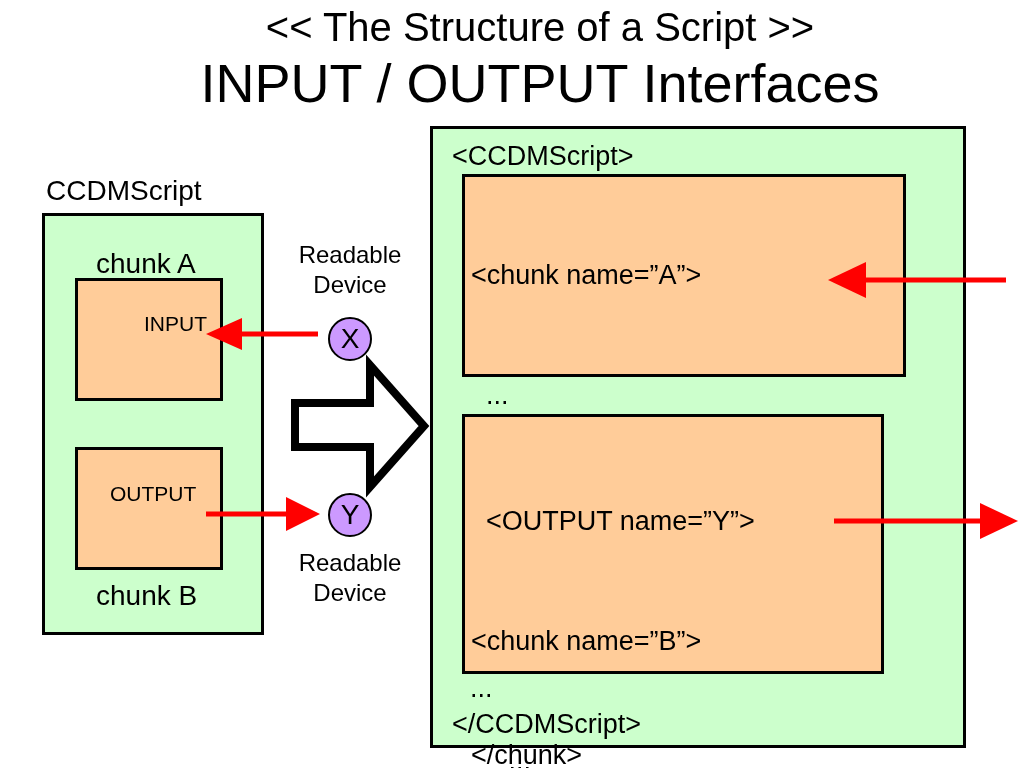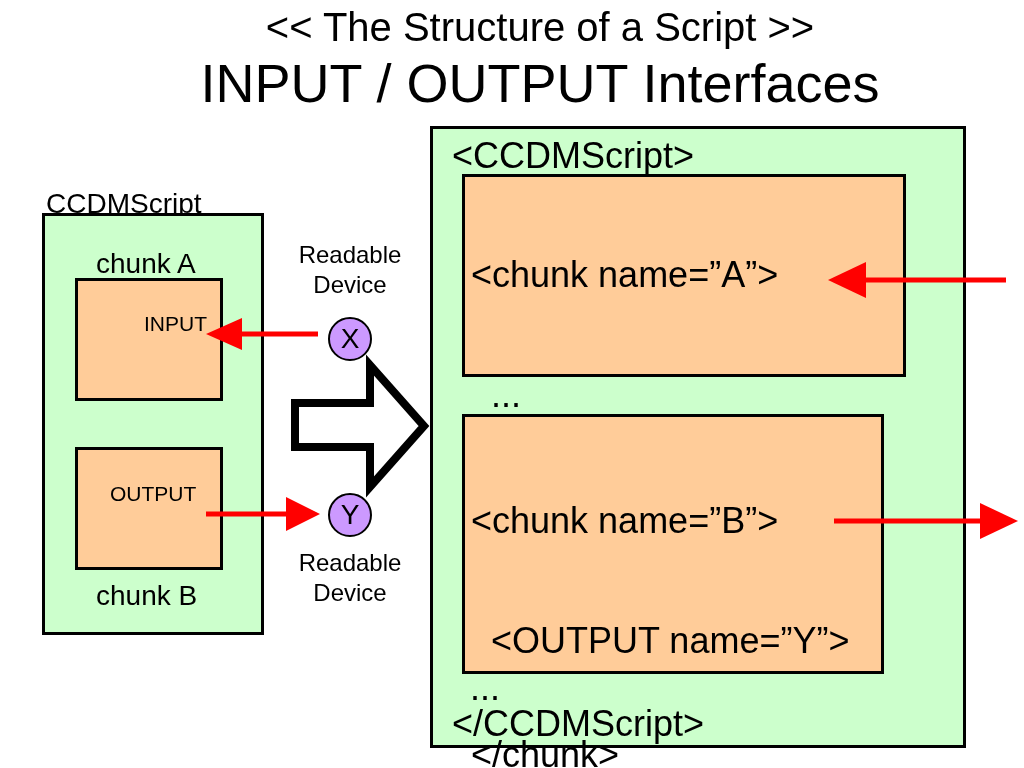--- a/index.html
+++ b/index.html
@@ -9,34 +9,34 @@
   .title1 { left: 0; width: 1024px; top: 4px; text-align: center; font-size: 40px; line-height: 46px; margin-left: 28px; }
   .title2 { left: 0; width: 1024px; top: 52px; text-align: center; font-size: 54px; line-height: 62px; padding-left: 28px; }
 
   .green { background: #ccffcc; border: 3px solid #000; box-sizing: border-box; }
   .orange { background: #ffcc99; border: 3px solid #000; box-sizing: border-box; }
 
   .lbl { font-size: 28px; line-height: 32px; white-space: nowrap; }
   .small { font-size: 21px; line-height: 24px; white-space: nowrap; }
   .dev { font-size: 24px; line-height: 30px; text-align: center; width: 120px; }
 
-  .code { font-size: 36px; line-height: 40px; white-space: pre; }
+  .code { font-size: 27px; line-height: 40px; white-space: pre; }
 
   .circle { width: 44px; height: 44px; border-radius: 50%; background: #cc99ff;
             border: 2px solid #000; box-sizing: border-box; text-align: center;
             font-size: 28px; line-height: 40px; }
   svg.overlay { position: absolute; left: 0; top: 0; }
 </style>
 </head>
 <body>
 
 <div class="abs title1">&lt;&lt; The Structure of a Script &gt;&gt;</div>
 <div class="abs title2">INPUT / OUTPUT Interfaces</div>
 
-<div class="abs lbl" style="left:46px; top:188px;">CCDMScript</div>
+<div class="abs lbl" style="left:46px; top:175px;">CCDMScript</div>
 <div class="abs green" style="left:42px; top:213px; width:222px; height:422px;"></div>
 
 <div class="abs lbl" style="left:96px; top:248px;text-align:center;">chunk A</div>
 <div class="abs orange" style="left:75px; top:278px; width:148px; height:123px;"></div>
 <div class="abs small" style="left:144px; top:312px;">INPUT</div>
 
 <div class="abs orange" style="left:75px; top:447px; width:148px; height:123px;"></div>
 <div class="abs small" style="left:110px; top:482px;">OUTPUT</div>
 <div class="abs lbl" style="left:96px; top:580px;">chunk B</div>
 
@@ -60,22 +60,22 @@
     <div>&lt;chunk name=”A”&gt;</div>
     <div>  ...</div>
     <div>   &lt;INPUT name=”X” /&gt;</div>
     <div>  ...</div>
     <div>&lt;/chunk&gt;</div>
   </div>
 </div>
 
 <div class="abs orange" style="left:462px; top:414px; width:422px; height:260px;">
   <div class="code" style="padding-left:6px; margin-top:4px;">
+    <div>  &lt;OUTPUT name=”Y”&gt;</div>
     <div>&lt;chunk name=”B”&gt;</div>
-    <div>  &lt;OUTPUT name=”Y”&gt;</div>
     <div>     ...</div>
     
     
     
   </div>
 </div>
 
 <div class="abs code" style="left:470px; top:670px; line-height:36px;">...</div>
 <div class="abs code" style="left:452px; top:706px; line-height:36px;">&lt;/CCDMScript&gt;</div>
 

